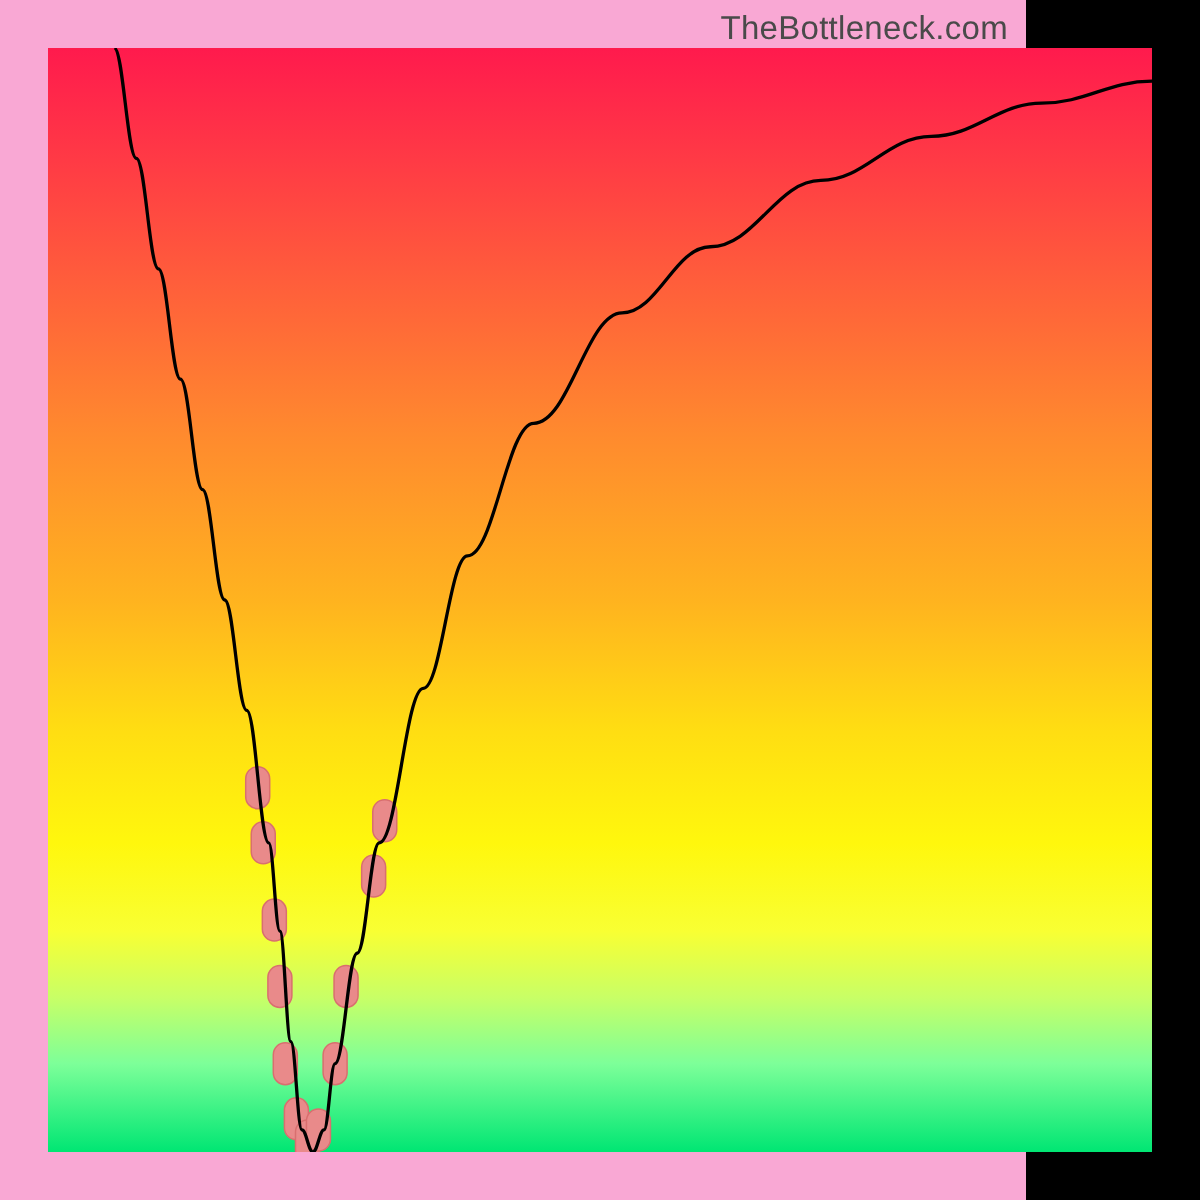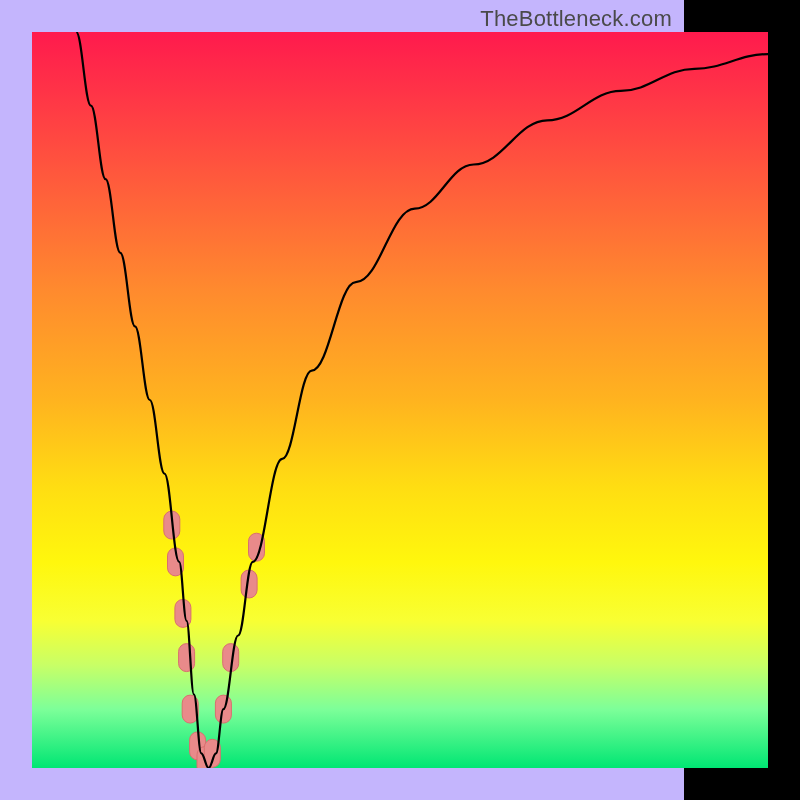--- a/index.html
+++ b/index.html
@@ -10,21 +10,21 @@
     overflow: hidden;
     background: #000;
     font-family: Arial, Helvetica, sans-serif;
   }
   .frame {
     position: absolute;
     top: 0;
     left: 0;
     width: 684px;
     height: 800px;
-    background: #c4b5fd;
+    background: #f9a8d4;
   }
   .plot-area {
     position: absolute;
     top: 32px;
     left: 32px;
     width: 736px;
     height: 736px;
     background: linear-gradient(to bottom,
       #ff1a4d 0%,
       #ff3347 8%,

